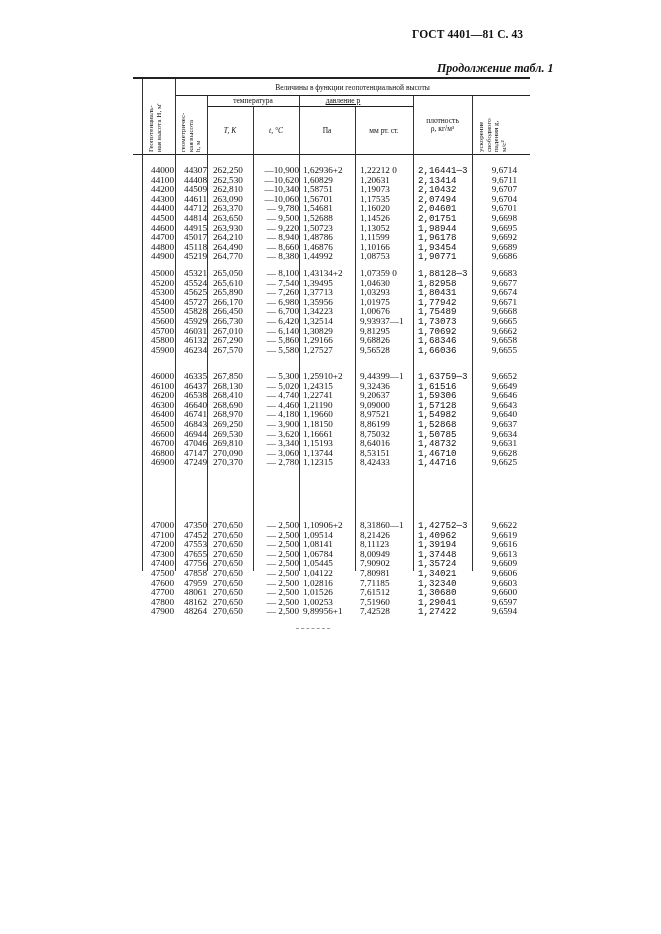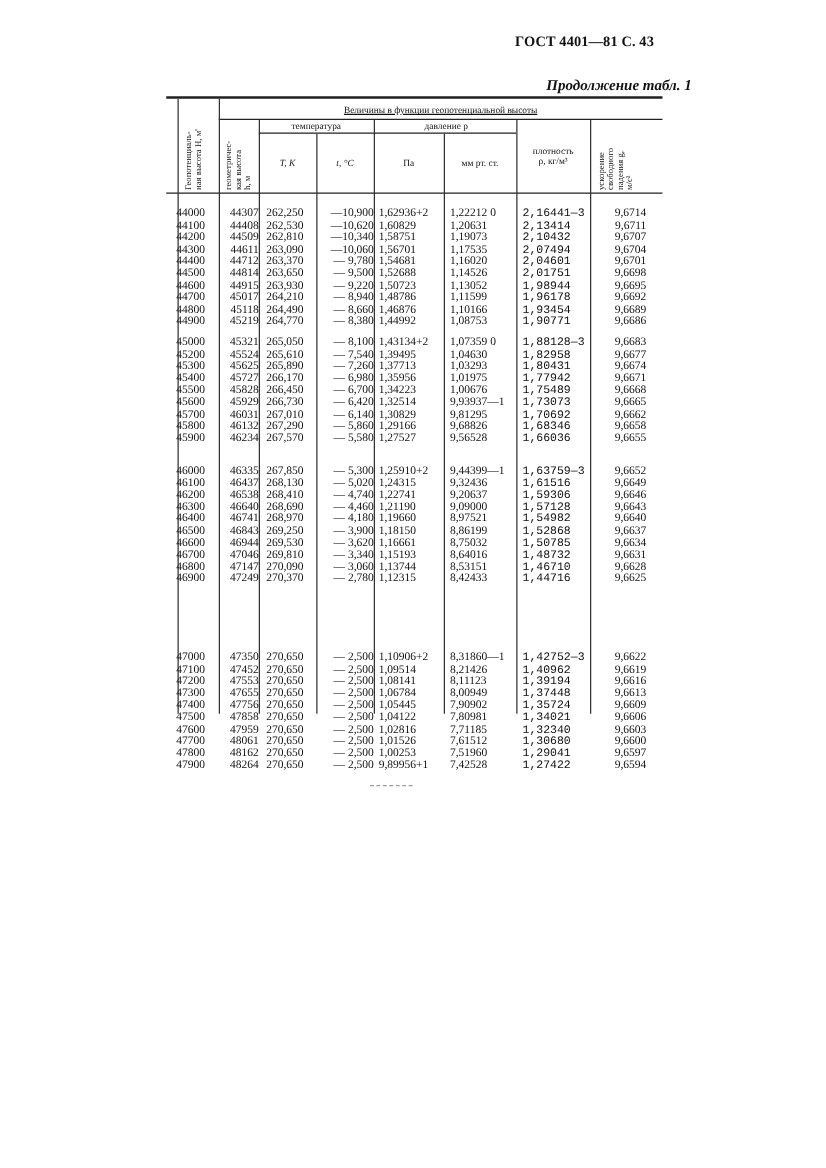--- a/index.html
+++ b/index.html
@@ -7,21 +7,21 @@
          font-family: "Liberation Serif", "DejaVu Serif", serif; color: #111; }
   .page-header { position: absolute; left: 412px; top: 28px; font-size: 11.5px; font-weight: bold; letter-spacing: 0.1px; }
   .continuation { position: absolute; left: 417px; top: 61px; font-size: 12px; font-style: italic; font-weight: bold; margin-left: 20px; }
   .hline { position: absolute; background: #222; }
   .vline { position: absolute; background: #333; width: 1px; }
   .hdr { position: absolute; font-size: 7.5px; line-height: 8px; text-align: center; }
   .vtext { position: absolute; font-size: 7px; line-height: 7.5px; writing-mode: vertical-rl; transform: rotate(180deg); text-align: left; white-space: pre-line; }
   .group { position: absolute; left: 133px; width: 400px; }
   .row { position: relative; height: 9.6px; font-size: 9.2px; line-height: 9.6px; }
   .row span { position: absolute; top: 0; white-space: nowrap; }
-  .c-H { left: 8px; width: 33px; text-align: left; }
+  .c-H { left: 8px; width: 33px; text-align: right; }
   .c-h { left: 42px; width: 32px; text-align: right; }
   .c-T { left: 80px; width: 44px; text-align: left; }
   .c-t { left: 122px; width: 44px; text-align: right; }
   .c-pa { left: 170px; width: 60px; text-align: left; }
   .c-mm { left: 227px; width: 55px; text-align: left; }
   .c-rho { left: 285px; width: 60px; text-align: left; font-family: Liberation Mono, monospace; }
   .c-g { left: 344px; width: 40px; text-align: right; }
   .footer-mark { position: absolute; left: 296px; top: 628px; width: 34px; height: 1px; border-top: 1px dashed #999; }
 </style>
 </head>
@@ -41,28 +41,28 @@
   <div class="vline" style="left:175px; top:79px; height:492px;"></div>
   <div class="vline" style="left:207px; top:96px; height:475px;"></div>
   <div class="vline" style="left:253px; top:107px; height:464px;"></div>
   <div class="vline" style="left:299px; top:96px; height:475px;"></div>
   <div class="vline" style="left:355px; top:107px; height:464px;"></div>
   <div class="vline" style="left:413px; top:96px; height:475px;"></div>
   <div class="vline" style="left:472px; top:96px; height:475px;"></div>
 
   <div class="vtext" style="left:148px; top:82px; height:70px; width:22px;">Геопотенциаль-
 ная высота H, м'</div>
-  <div class="hdr" style="left:175px; top:84px; width:355px;text-decoration:underline;">Величины в функции геопотенциальной высоты</div>
+  <div class="hdr" style="left:175px; top:84px; width:355px;">Величины в функции геопотенциальной высоты</div>
   <div class="vtext" style="left:180px; top:99px; height:53px; width:24px;">геометричес-
 кая высота
 h, м</div>
   <div class="hdr" style="left:207px; top:97px; width:92px;">температура</div>
   <div class="hdr" style="left:207px; top:127px; width:46px; font-style:italic;">T, K</div>
   <div class="hdr" style="left:253px; top:127px; width:46px; font-style:italic;">t, °C</div>
-  <div class="hdr" style="left:300px; top:97px; width:114px;">давление p</div>
+  <div class="hdr" style="left:286px; top:97px; width:114px;text-decoration:underline;">давление p</div>
   <div class="hdr" style="left:299px; top:127px; width:56px;">Па</div>
   <div class="hdr" style="left:355px; top:127px; width:58px;">мм рт. ст.</div>
   <div class="hdr" style="left:413px; top:117px; width:59px; white-space:pre-line;">плотность
 ρ, кг/м³</div>
   <div class="vtext" style="left:478px; top:98px; height:54px; width:34px;">ускорение
 свободного
 падения g,
 м/с²</div>
 
   <div class="group" style="top:166px;">

